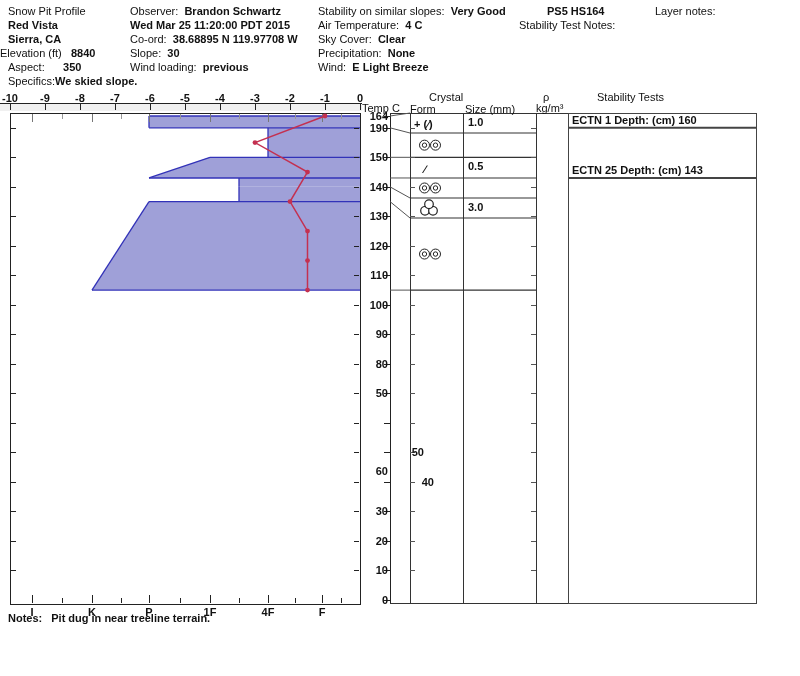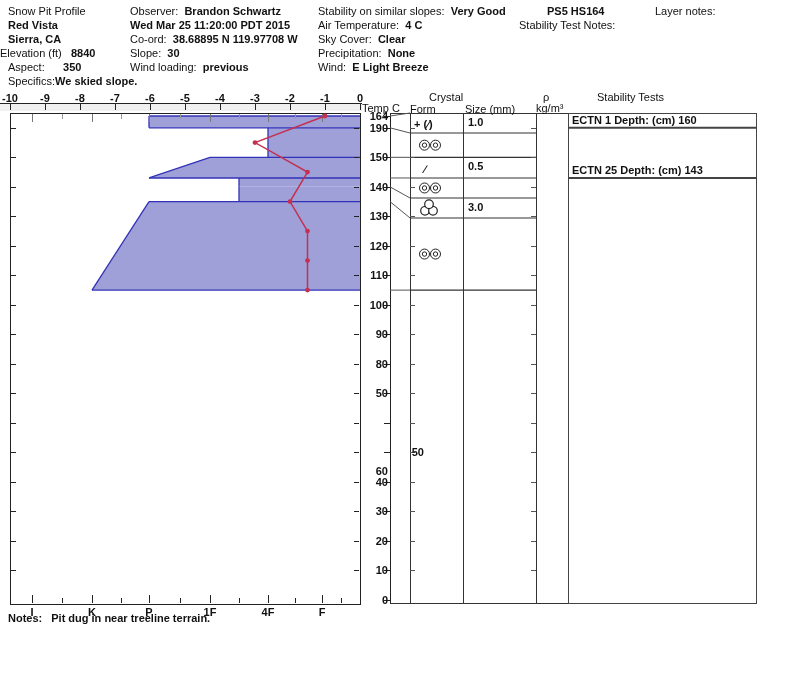--- a/index.html
+++ b/index.html
@@ -256,21 +256,21 @@
       <div class="dlbl" style="left: 362px; top: 180.829px;">140</div>
       <div class="dlbl" style="left: 362px; top: 210.341px;">130</div>
       <div class="dlbl" style="left: 362px; top: 239.854px;">120</div>
       <div class="dlbl" style="left: 362px; top: 269.366px;">110</div>
       <div class="dlbl" style="left: 362px; top: 298.878px;">100</div>
       <div class="dlbl" style="left: 362px; top: 328.39px;">90</div>
       <div class="dlbl" style="left: 362px; top: 357.902px;">80</div>
       <div class="dlbl" style="left: 362px; top: 387.415px;">50</div>
       <div class="dlbl" style="left: 362px; top: 416.927px; margin-top: 48px;">60</div>
       <div class="dlbl" style="left: 362px; top: 446.439px; margin-left: 36px;">50</div>
-      <div class="dlbl" style="left: 362px; top: 475.951px;">40</div>
+      <div class="dlbl" style="left: 362px; top: 475.951px; padding-left: 46px;">40</div>
       <div class="dlbl" style="left: 362px; top: 505.463px;">30</div>
       <div class="dlbl" style="left: 362px; top: 534.976px;">20</div>
       <div class="dlbl" style="left: 362px; top: 564.488px;">10</div>
       <div class="dlbl" style="left: 362px; top: 594px;">0</div>
     </div>
   <div id="hardlabels">
       <div class="hlbl" style="left: 19px; top: 606px;">I</div>
       <div class="hlbl" style="left: 79px; top: 606px;">K</div>
       <div class="hlbl" style="left: 136px; top: 606px;">P</div>
       <div class="hlbl" style="left: 197px; top: 606px;">1F</div>

